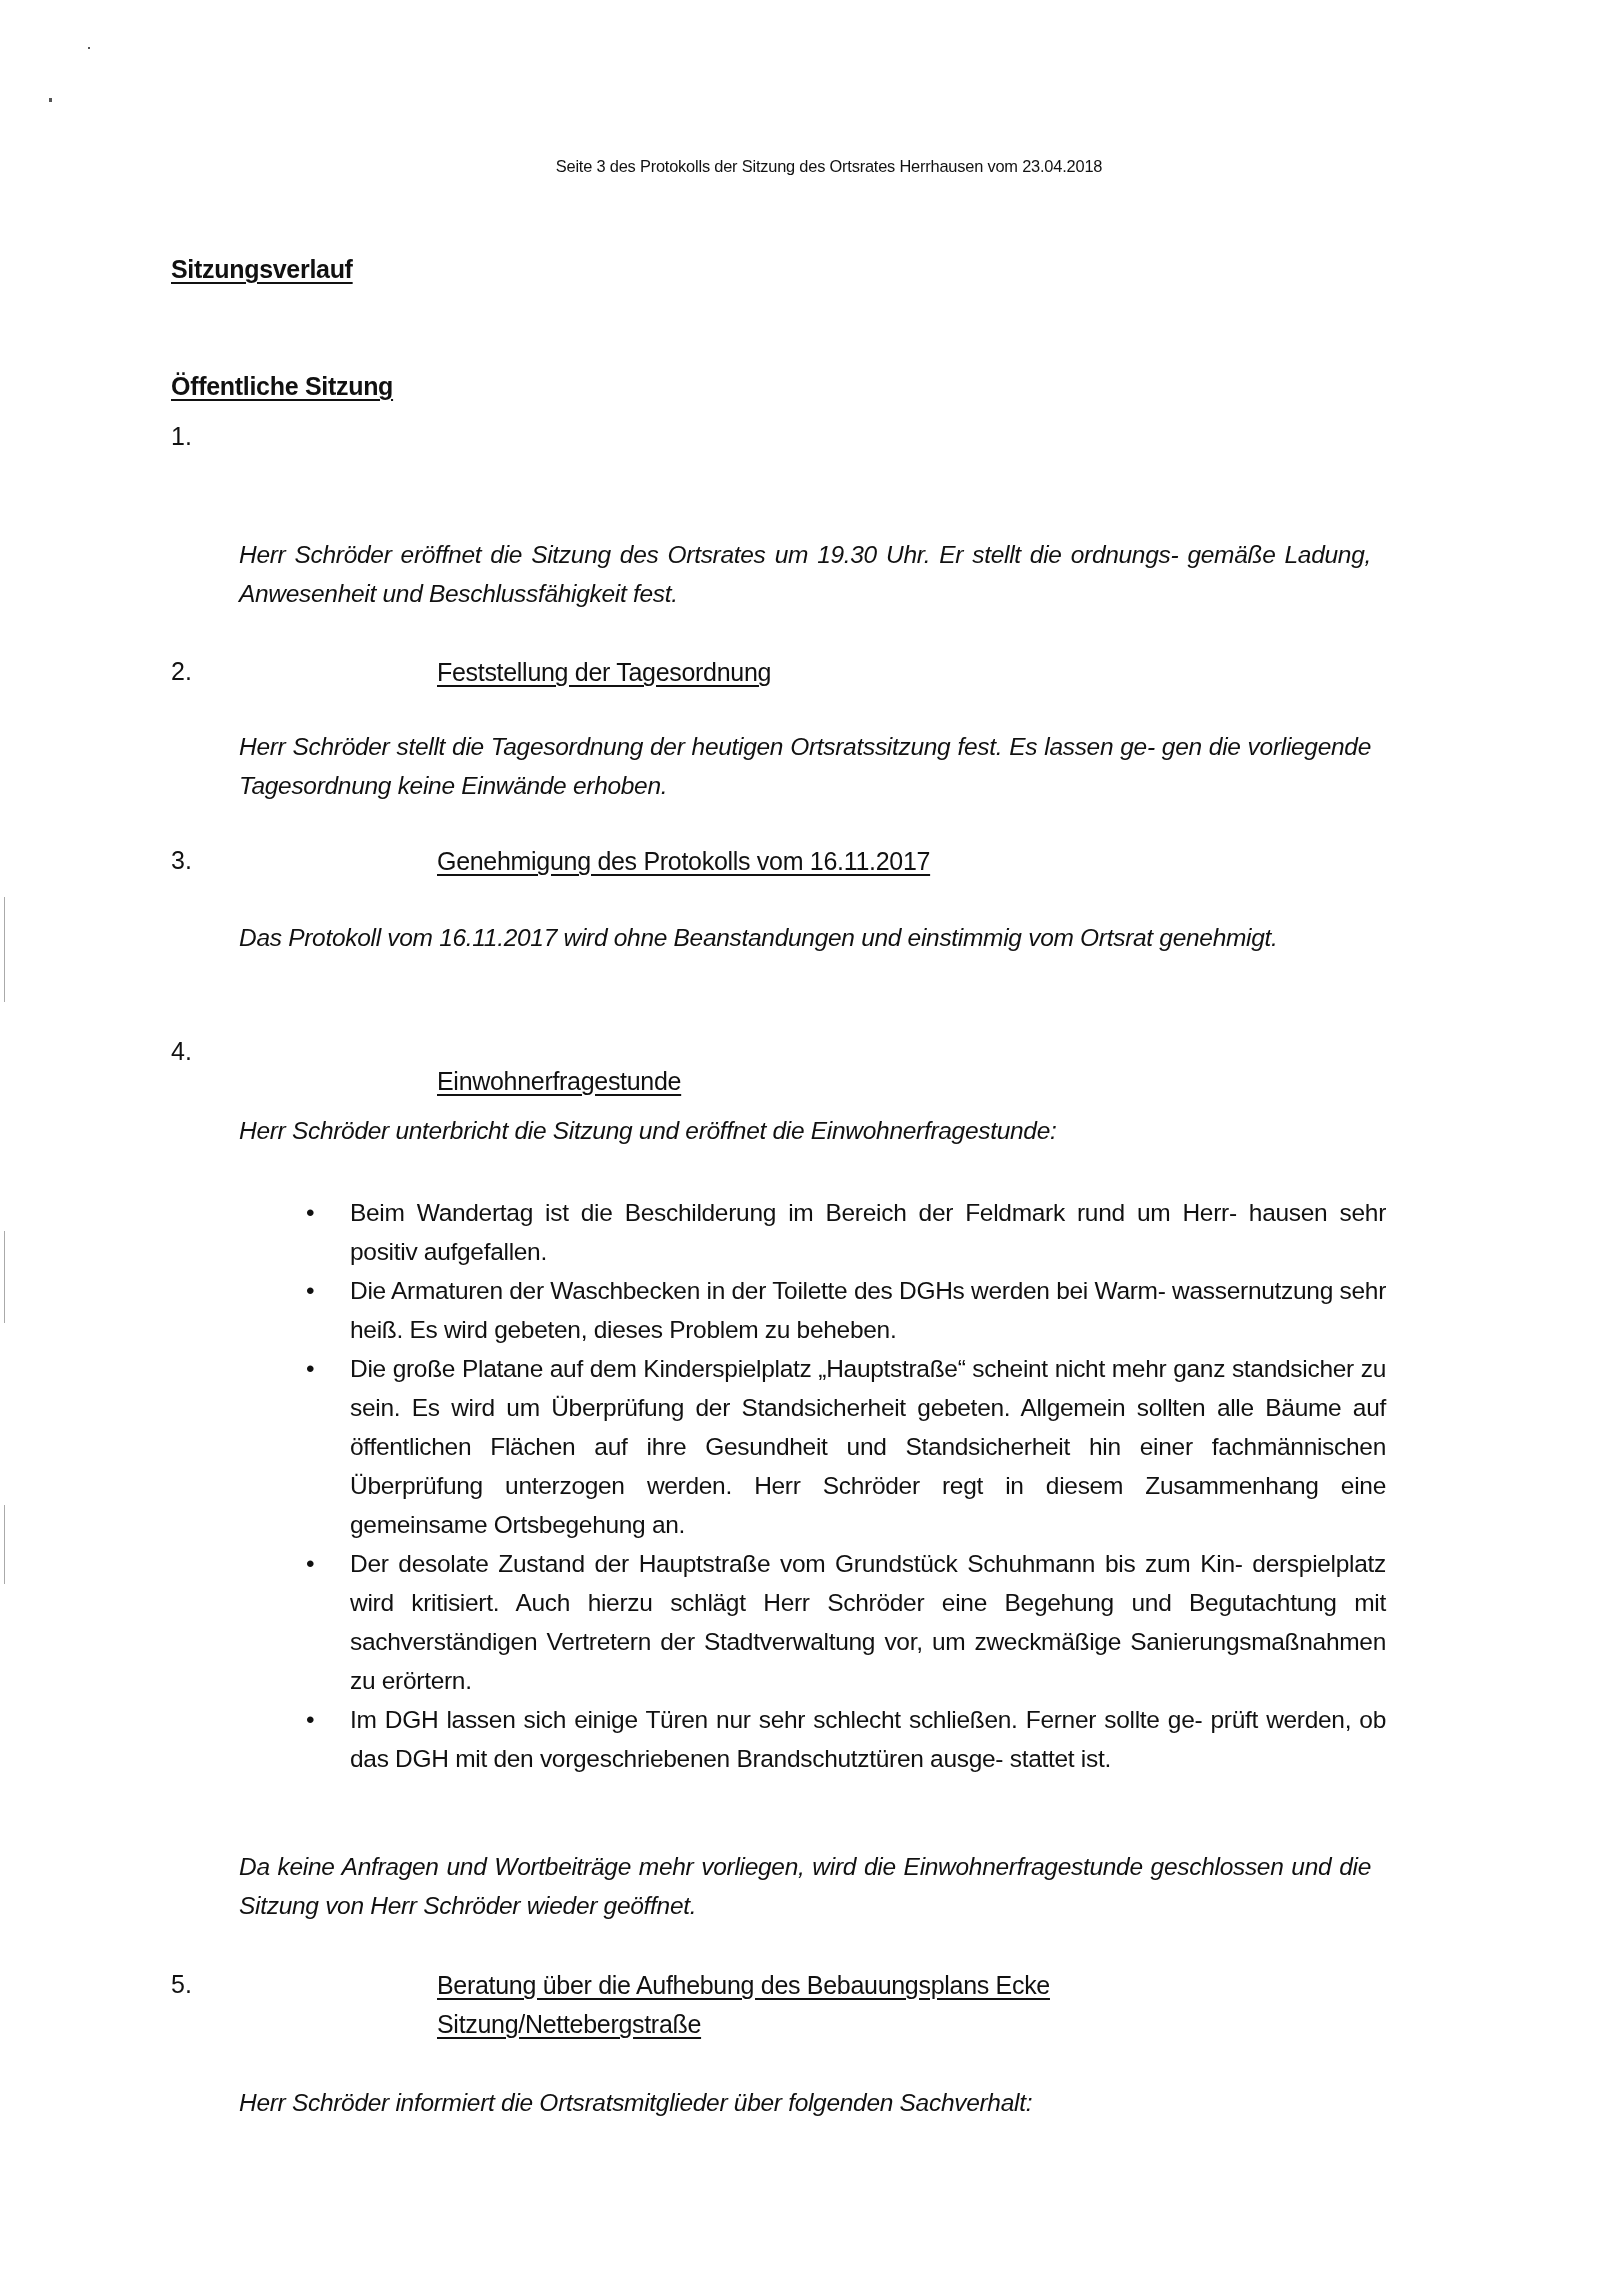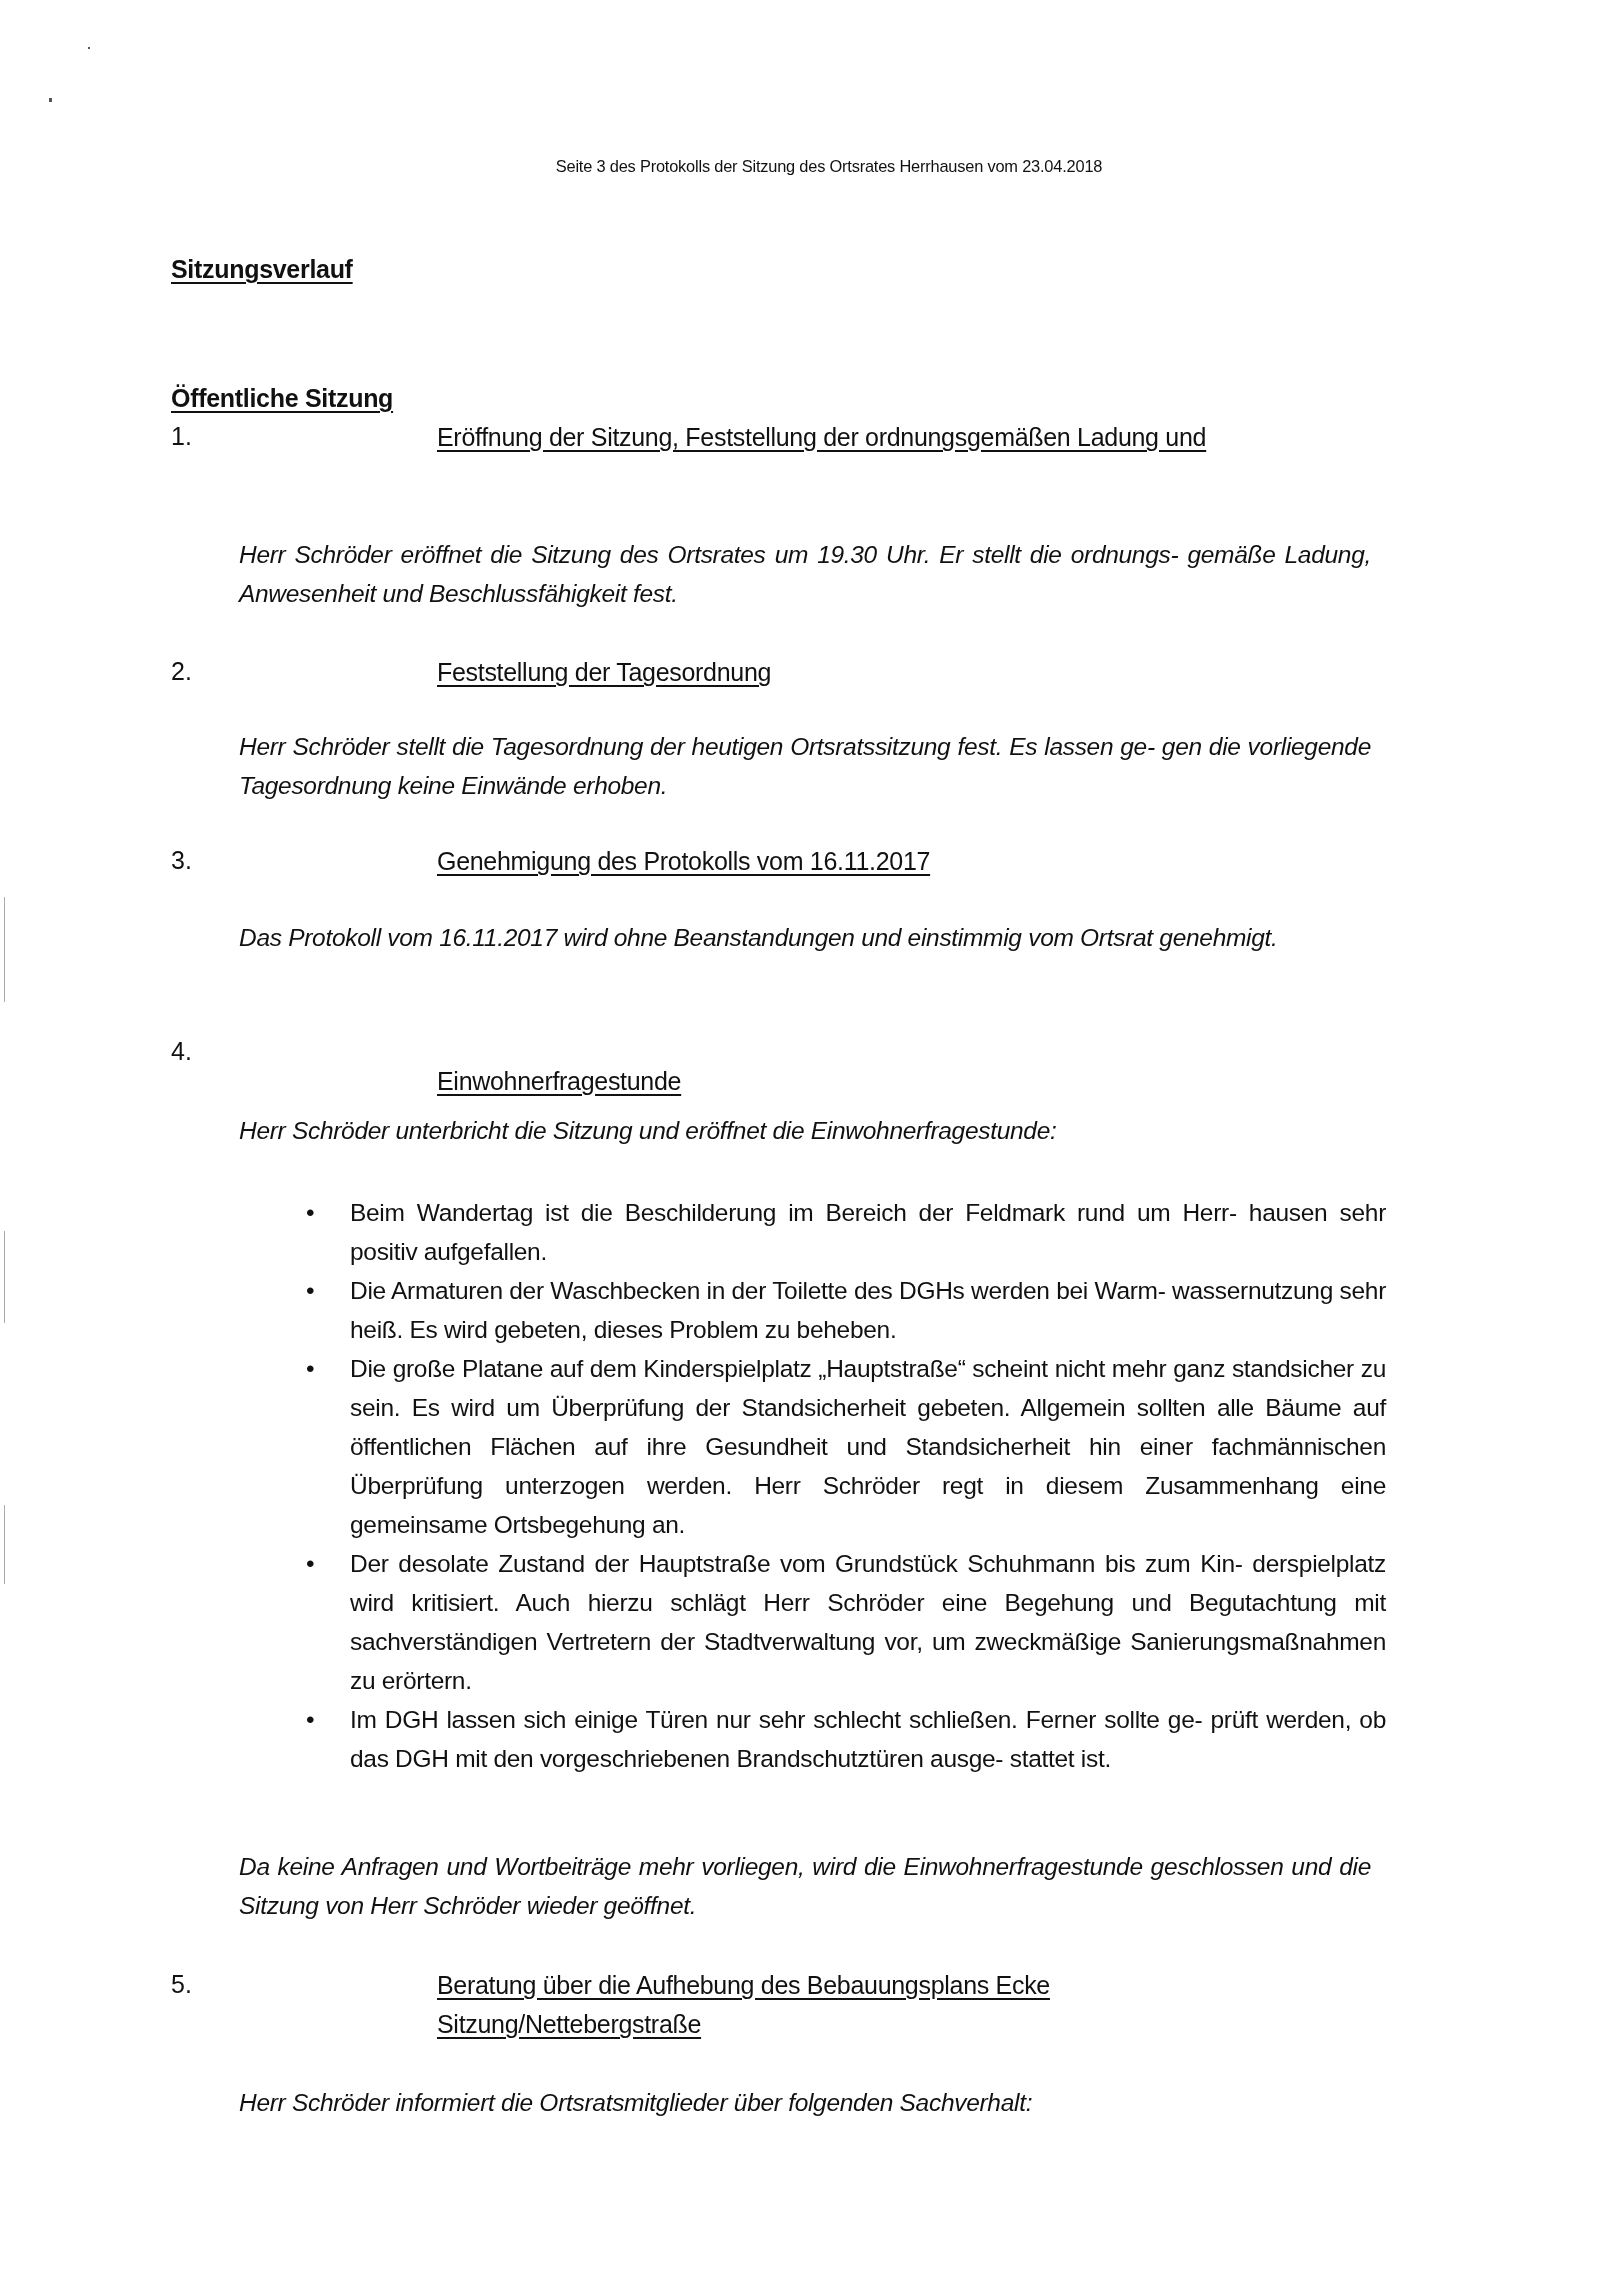--- a/index.html
+++ b/index.html
@@ -15,25 +15,24 @@
   .blist li { position:relative; padding-left:96px; font-size:24.5px; line-height:39px; text-align:justify; letter-spacing:-0.3px; margin-bottom:0; }
   .blist li .dot { position:absolute; left:52px; top:0; }
   .speck { position:absolute; background:#555; }
 </style>
 </head>
 <body>
 
 <div class="abs hdr">Seite 3 des Protokolls der Sitzung des Ortsrates Herrhausen vom 23.04.2018</div>
 
 <div class="abs sec" style="top:255px;">Sitzungsverlauf</div>
-<div class="abs sec" style="top:372px;margin-top:12px;">Öffentliche Sitzung</div>
+<div class="abs sec" style="top:372px;">Öffentliche Sitzung</div>
 
 <div class="abs num" style="top:422px;">1.</div>
 <div class="abs item-head" style="top:418px;">
-  <div>Eröffnung der Sitzung, Feststellung der ordnungsgemäßen Ladung und</div>
 </div>
 <div class="abs para" style="top:535px;">Herr Schröder eröffnet die Sitzung des Ortsrates um 19.30 Uhr. Er stellt die ordnungs- gemäße Ladung, Anwesenheit und Beschlussfähigkeit fest.</div>
 
 <div class="abs num" style="top:657px;">2.</div>
 <div class="abs item-head" style="top:653px;">
   <div>Feststellung der Tagesordnung</div>
 </div>
 <div class="abs para" style="top:727px;">Herr Schröder stellt die Tagesordnung der heutigen Ortsratssitzung fest. Es lassen ge- gen die vorliegende Tagesordnung keine Einwände erhoben.</div>
 
 <div class="abs num" style="top:846px;">3.</div>

